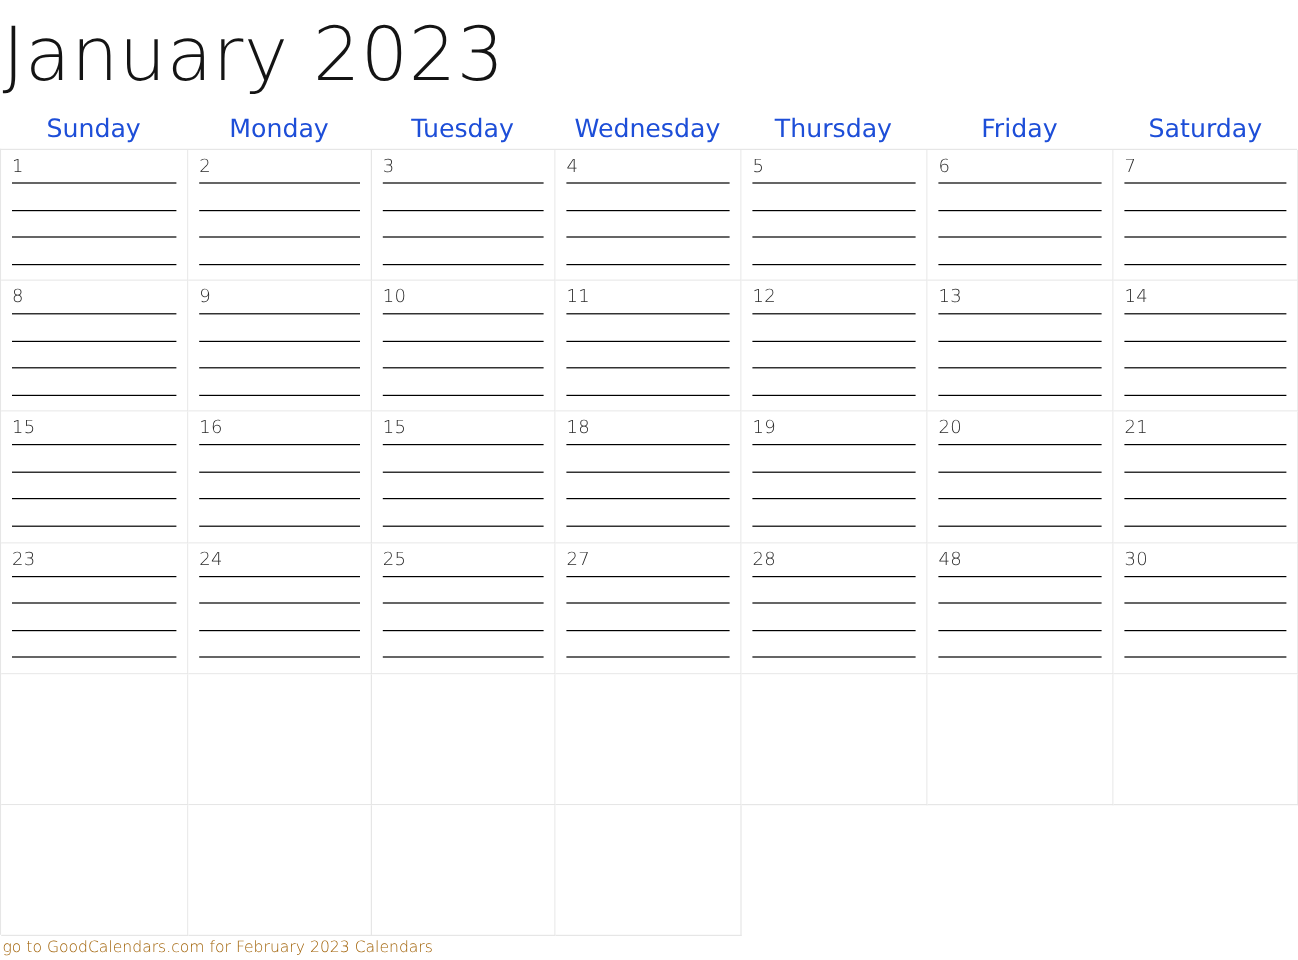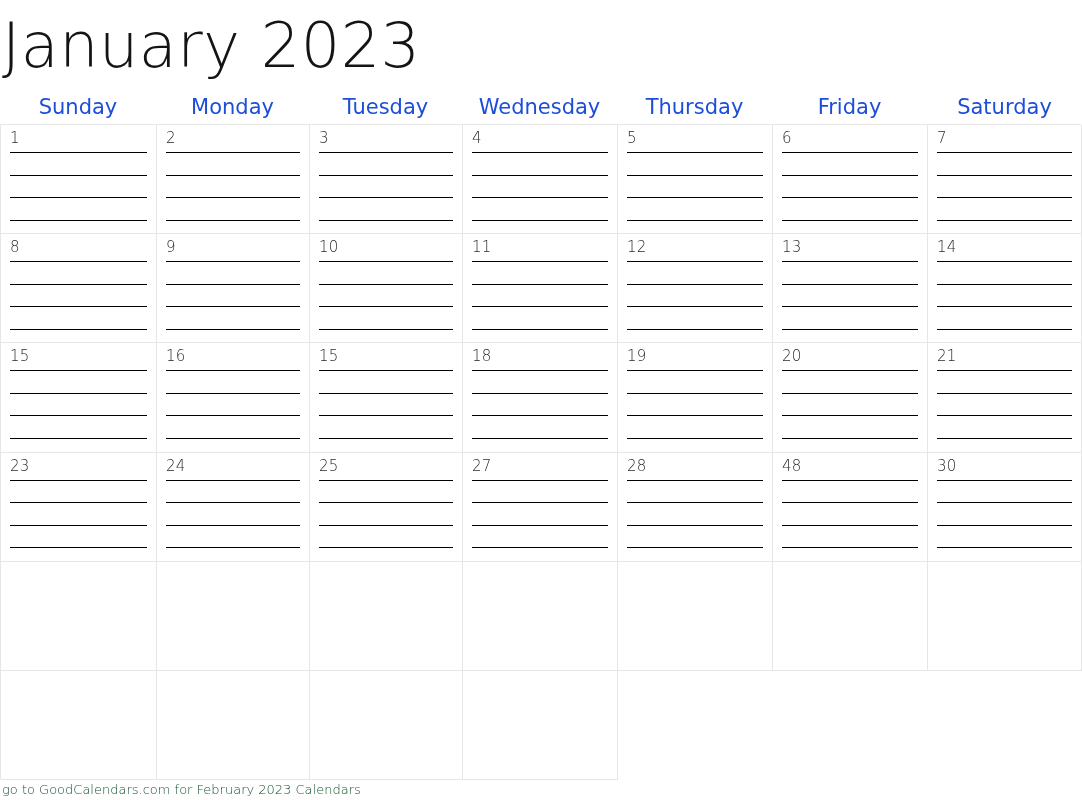--- a/index.html
+++ b/index.html
@@ -113,21 +113,21 @@
 
   
   .footer {
     position: absolute;
     left: 2px;
     top: 782px;
     font-family: "DejaVu Sans", sans-serif;
     font-weight: 300;
     font-size: 13px;
     line-height: 16px;
-    color: #14532d;
+    color: #a16207;
     white-space: nowrap;
   }
 </style>
 </head>
 <body>
 
 <div class="page">
 
   <div class="title-row">
     <div class="cal-title">January 2023</div>

